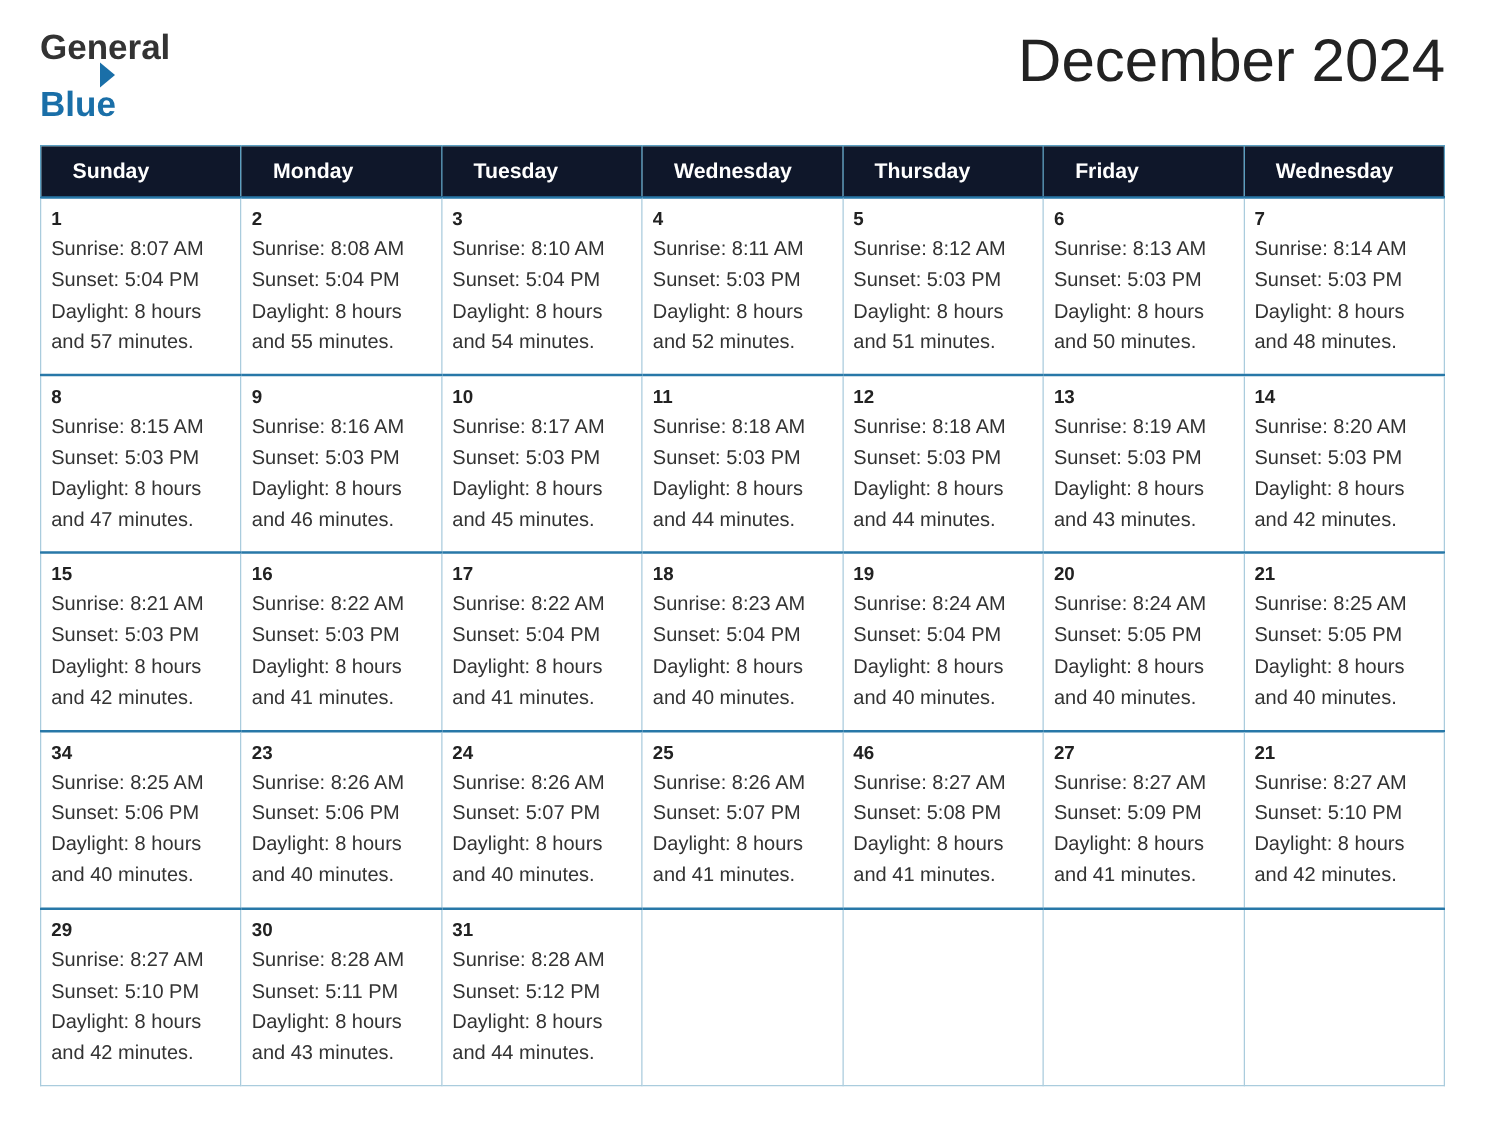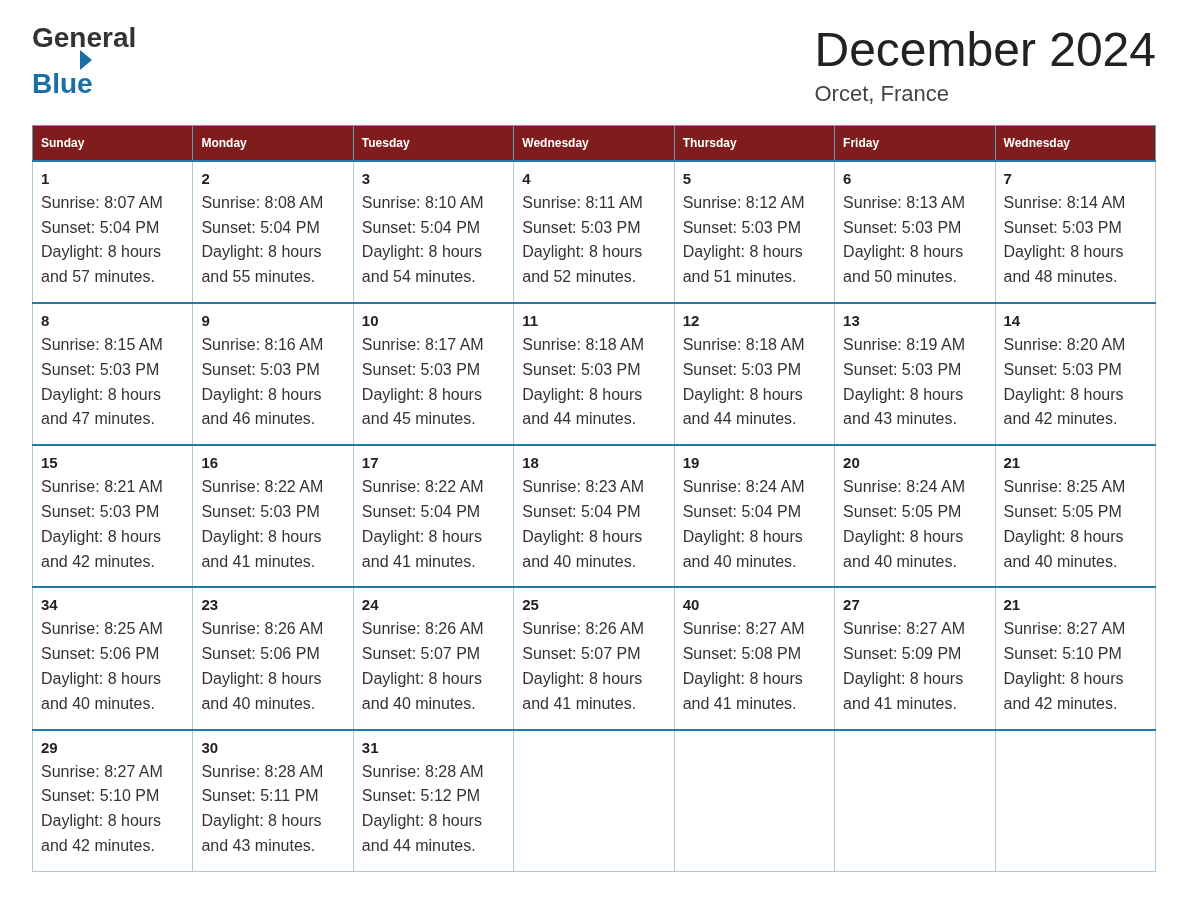--- a/index.html
+++ b/index.html
@@ -43,44 +43,44 @@
       border-bottom: 10px solid transparent;
       margin-left: 4px;
       margin-top: -2px;
     }
     .logo-row {
       display: flex;
       align-items: center;
       flex-direction: column;
     }
     .title-section {
-      text-align: left;
+      text-align: center;
     }
     .calendar-title {
       font-size: 48px;
       font-weight: normal;
       color: #222;
       line-height: 1.1;
     }
     .calendar-subtitle {
       font-size: 22px;
       color: #444;
       margin-top: 4px;
     }
     table {
       width: 100%;
       border-collapse: collapse;
       table-layout: fixed;
     }
     thead tr th {
-      background-color: #7f1d1d;
+      background-color: #0f172a;
       color: #fff;
-      font-size: 12px;
-      font-weight: bold;
-      padding: 10px 8px;
+      font-size: 17px;
+      font-weight: bold;
+      padding: 10px 25px;
       text-align: left;
       border: 1px solid #5a9ec0;
     }
     tbody tr td {
       vertical-align: top;
       padding: 8px 8px 12px 8px;
       border-left: 1px solid #aaccdd;
       border-right: 1px solid #aaccdd;
       border-bottom: 1px solid #aaccdd;
       font-size: 13.5px;
@@ -116,21 +116,20 @@
 <div class="header">
   <div class="logo">
     <div class="logo-row">
       <span class="logo-text-general">General</span>
       <div class="logo-arrow"></div>
     </div>
     <span class="logo-text-blue">Blue</span>
   </div>
   <div class="title-section">
     <div class="calendar-title">December 2024</div>
-    <div class="calendar-subtitle">Orcet, France</div>
   </div>
 </div>
 
 <table>
   <thead>
     <tr>
     <th>Sunday</th>
         <th>Monday</th>
         <th>Tuesday</th>
         <th>Wednesday</th>
@@ -190,21 +189,21 @@
       </tr>
       <tr class="row-divider">
         <td><span class="day-num">34</span>
           <span class="day-info">Sunrise: 8:25 AM<br>Sunset: 5:06 PM<br>Daylight: 8 hours and 40 minutes.</span></td>
         <td><span class="day-num">23</span>
           <span class="day-info">Sunrise: 8:26 AM<br>Sunset: 5:06 PM<br>Daylight: 8 hours and 40 minutes.</span></td>
         <td><span class="day-num">24</span>
           <span class="day-info">Sunrise: 8:26 AM<br>Sunset: 5:07 PM<br>Daylight: 8 hours and 40 minutes.</span></td>
         <td><span class="day-num">25</span>
           <span class="day-info">Sunrise: 8:26 AM<br>Sunset: 5:07 PM<br>Daylight: 8 hours and 41 minutes.</span></td>
-        <td><span class="day-num">40</span>
+        <td><span class="day-num">46</span>
           <span class="day-info">Sunrise: 8:27 AM<br>Sunset: 5:08 PM<br>Daylight: 8 hours and 41 minutes.</span></td>
         <td><span class="day-num">27</span>
           <span class="day-info">Sunrise: 8:27 AM<br>Sunset: 5:09 PM<br>Daylight: 8 hours and 41 minutes.</span></td>
         <td><span class="day-num">21</span>
           <span class="day-info">Sunrise: 8:27 AM<br>Sunset: 5:10 PM<br>Daylight: 8 hours and 42 minutes.</span></td>
       </tr>
       <tr class="row-divider">
         <td><span class="day-num">29</span>
           <span class="day-info">Sunrise: 8:27 AM<br>Sunset: 5:10 PM<br>Daylight: 8 hours and 42 minutes.</span></td>
         <td><span class="day-num">30</span>

